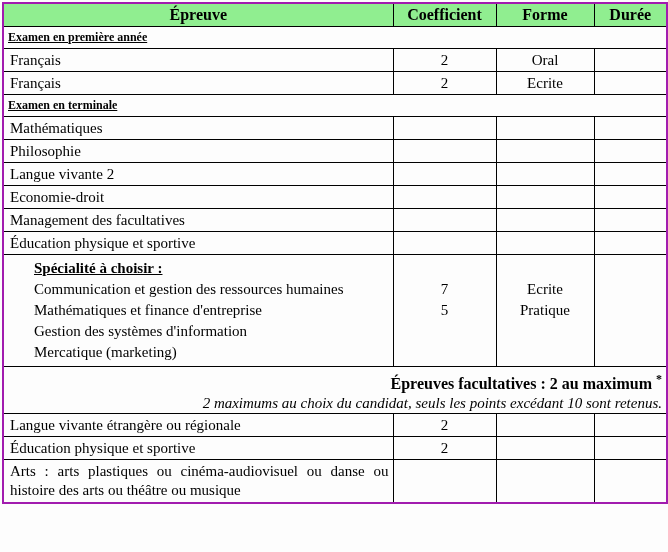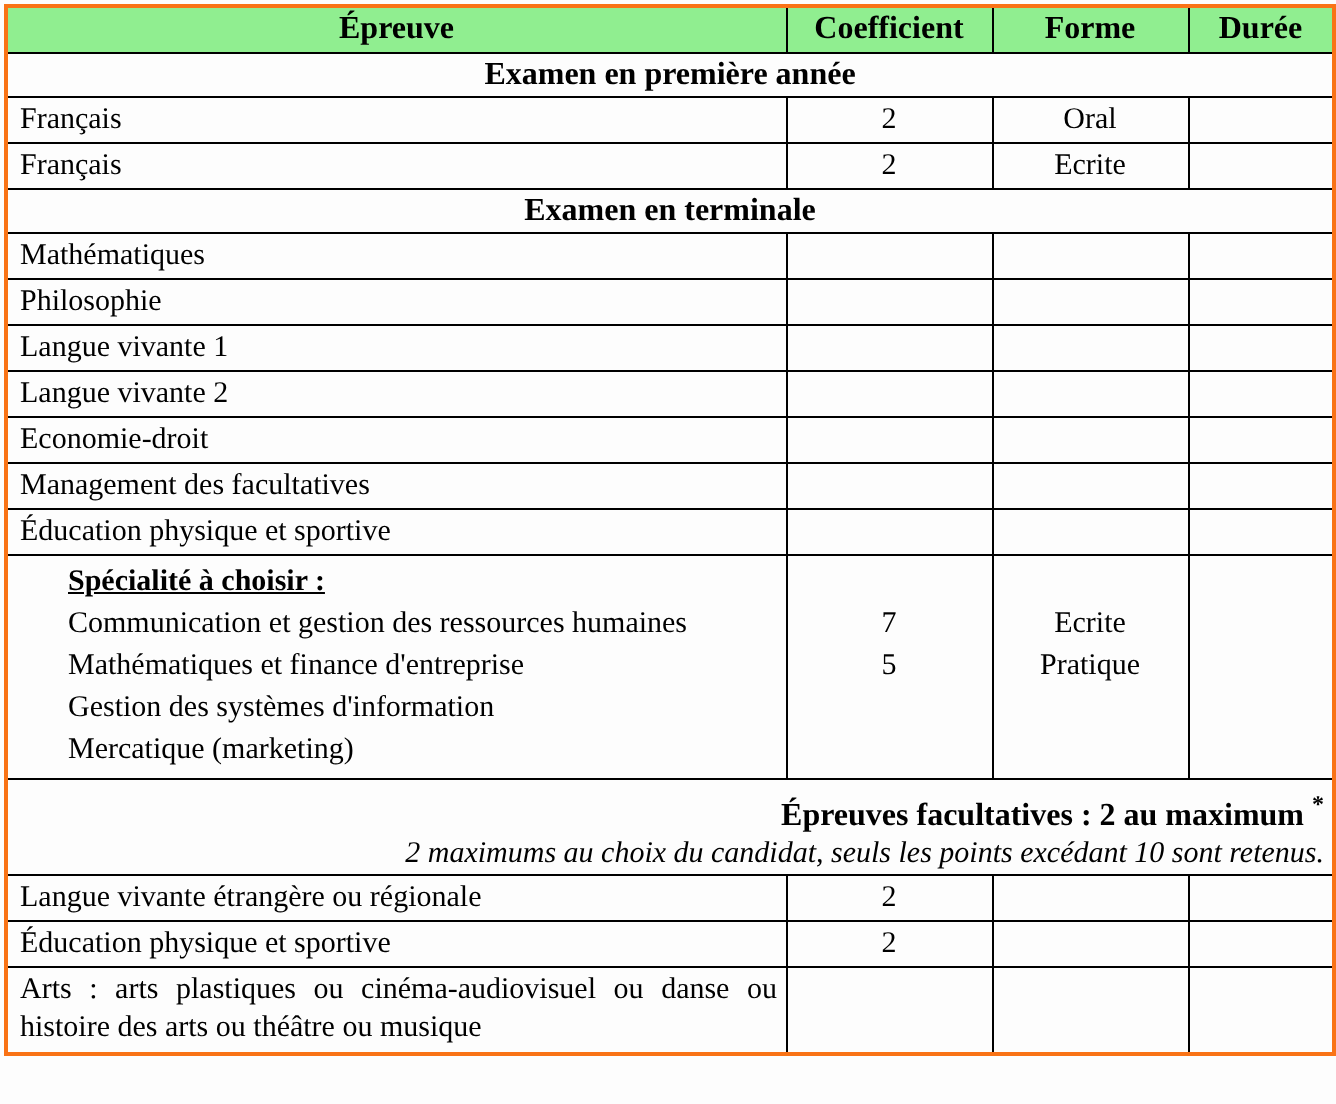--- a/index.html
+++ b/index.html
@@ -12,45 +12,45 @@
   .page {
     width: 668px;
     height: 552px;
     box-sizing: border-box;
     padding: 2px;
   }
   table.exam {
     border-collapse: collapse;
     width: 664px;
     table-layout: fixed;
-    border: 2px solid #f97316;
+    border: 2px solid #a21caf;
     font-size: 15px;
   }
   col.c-epreuve { width: 390px; }
   col.c-coeff   { width: 103px; }
   col.c-forme   { width: 98px;  }
   col.c-duree   { width: 73px;  }
   th, td {
     border: 1px solid #000;
     padding: 0 4px;
     overflow: hidden;
     vertical-align: middle;
   }
   th {
     background: #90EE90;
     font-weight: bold;
     font-size: 16px;
     text-align: center;
     height: 22px;
   }
   td.section {
-    text-align: center;
-    font-weight: bold;
-    font-size: 16px;
+    font-weight: bold;
+    font-size: 12px;
     height: 21px;
+    text-decoration: underline;
   }
   td.label {
     text-align: left;
     padding-left: 6px;
     height: 22px;
   }
   td.center {
     text-align: center;
     height: 22px;
   }
@@ -140,26 +140,20 @@
         <td class="center"></td>
         <td class="center"></td>
       </tr>
       <tr>
         <td class="label">Philosophie</td>
         <td class="center"></td>
         <td class="center"></td>
         <td class="center"></td>
       </tr>
       <tr>
-        <td class="label">Langue vivante 1</td>
-        <td class="center"></td>
-        <td class="center"></td>
-        <td class="center"></td>
-      </tr>
-      <tr>
         <td class="label">Langue vivante 2</td>
         <td class="center"></td>
         <td class="center"></td>
         <td class="center"></td>
       </tr>
       <tr>
         <td class="label">Economie-droit</td>
         <td class="center"></td>
         <td class="center"></td>
         <td class="center"></td>

